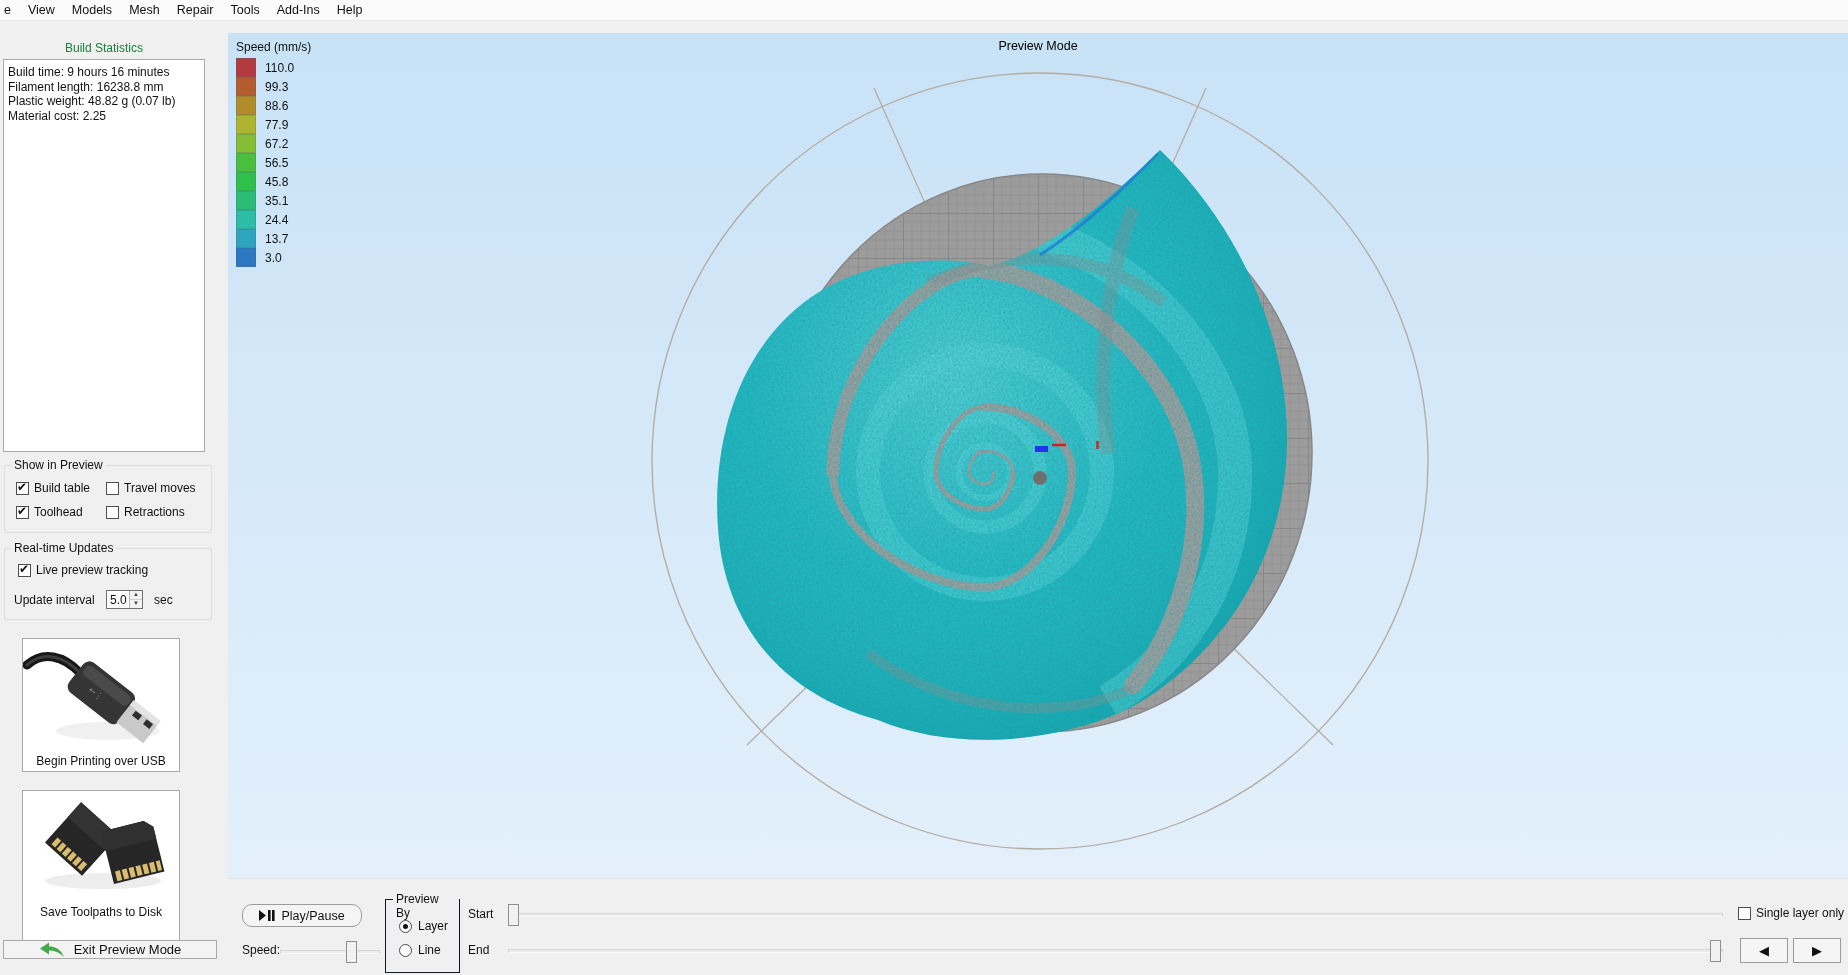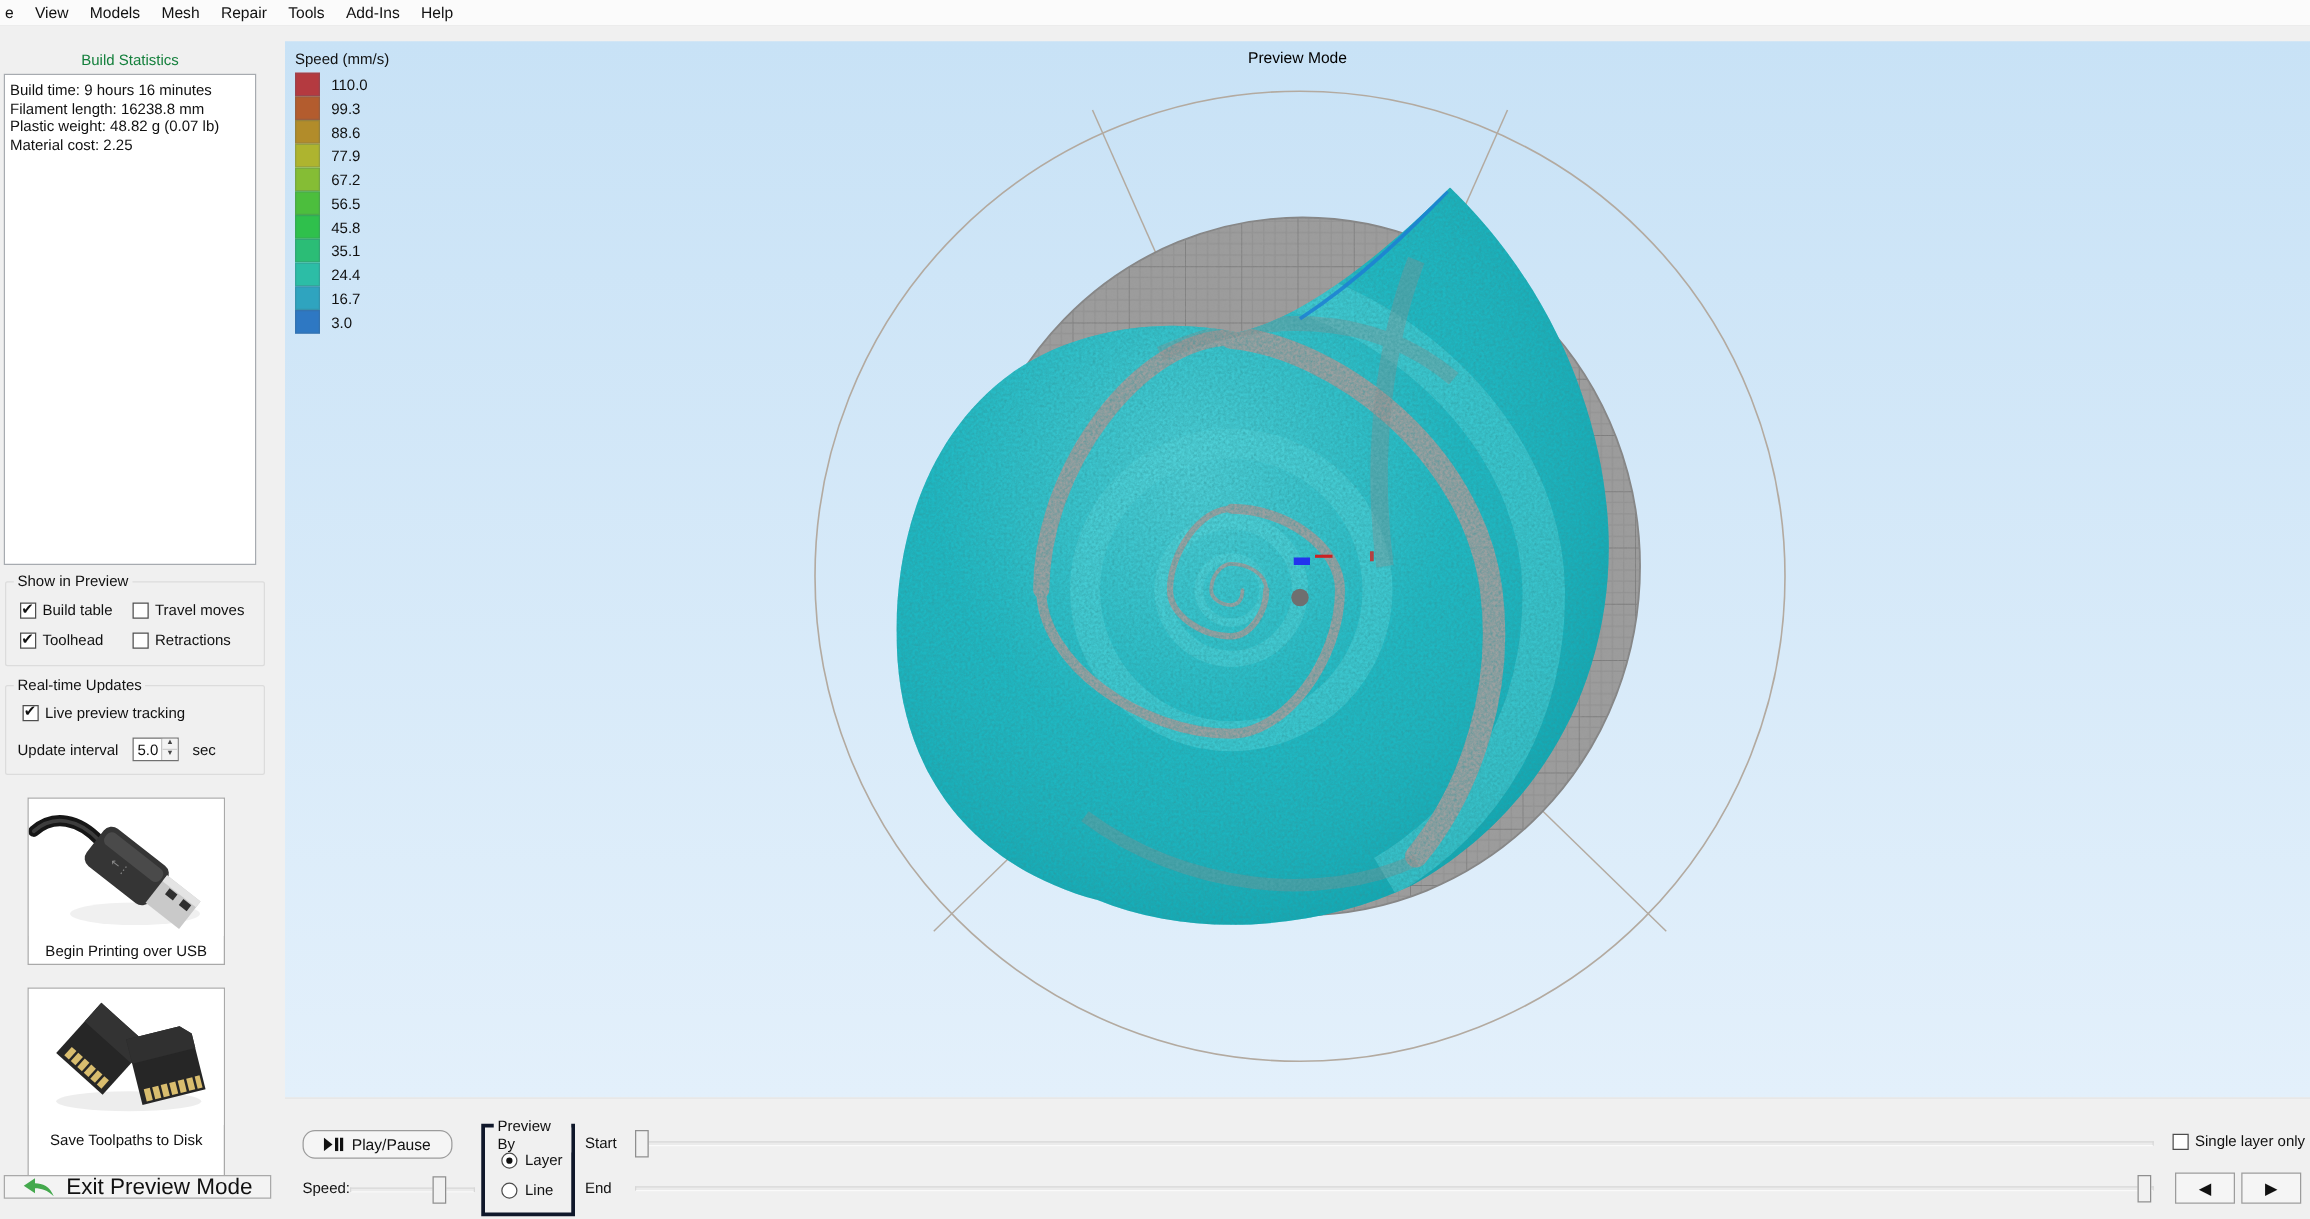--- a/index.html
+++ b/index.html
@@ -39,21 +39,21 @@
   .spinbox .arrows div { flex:1; font-size:6px; line-height:7px; text-align:center; color:#444; background:#f3f3f3; }
   .spinbox .arrows div:first-child { border-bottom:1px solid #cfcfcf; }
 
   .img-button { position:absolute; left:22px; width:158px; background:#fff; border:1px solid #a9a9a9; text-align:center; cursor:pointer; }
   .img-button .caption { padding:2px 0 4px 0; }
   .usb-btn { top:605px; height:134px; }
   .sd-btn  { top:757px; height:163px; }
 
   .exit-btn { position:absolute; left:3px; top:907px; width:214px; height:19px; background:#f3f3f3;
               border:1px solid #a9a9a9; display:flex; align-items:center; justify-content:center; gap:9px;
-              font-size:18px; cursor:pointer; }
+              font-size:13px; cursor:pointer; }
 
   
   .viewport { position:absolute; left:228px; top:33px; width:1620px; height:845px;
               background:linear-gradient(#c8e2f6,#e3f0fb); overflow:hidden; }
   .viewport svg.scene { position:absolute; left:0; top:0; }
   .vp-title { position:absolute; left:0; right:0; top:6px; text-align:center; font-size:12.5px; color:#000; }
 
   .legend { position:absolute; left:8px; top:7px; }
   .legend .ltitle { margin-bottom:4px; }
   .legend .lrow { display:flex; align-items:center; height:19px; }
@@ -66,21 +66,21 @@
   .btn { background:#f5f5f5; border:1px solid #9c9c9c; display:flex; align-items:center; justify-content:center; cursor:pointer; }
   .play-btn { position:absolute; left:14px; top:25px; width:120px; height:23px; gap:6px; font-size:12.5px;border-radius:10px; }
   .nav-btn { position:absolute; top:59px; width:48px; height:25px; font-size:13px; }
   .nav-prev { left:1512px; } .nav-next { left:1565px; }
 
   .slider { position:absolute; height:22px; }
   .slider .track { position:absolute; left:0; right:0; top:9px; height:4px; background:#ebebeb;
                    border:1px solid #d7d7d7; border-bottom-color:#fafafa; }
   .slider .thumb { position:absolute; top:0; width:11px; height:22px; background:#f1f1f1; border:1px solid #8f8f8f; }
 
-  .pb-group { position:absolute; left:157px; top:20px; width:75px; height:74px; border:3px solid #0f172a; }
+  .pb-group { position:absolute; left:157px; top:20px; width:75px; height:74px; border:1px solid #0f172a; }
   .pb-group .legendlab { position:absolute; top:-8px; left:7px; background:#f0f0f0; padding:0 3px; }
   .pb-row { position:absolute; left:13px; display:flex; align-items:center; gap:6px; }
 
   .lab { position:absolute; }
 </style>
 </head>
 <body>
 
 <div class="app">
 
@@ -327,21 +327,21 @@
       <div class="lrow">
           <div class="swatch" style="background: rgb(43, 189, 118);"></div>
           <span class="lval">35.1</span>
         </div>
       <div class="lrow">
           <div class="swatch" style="background: rgb(44, 189, 166);"></div>
           <span class="lval">24.4</span>
         </div>
       <div class="lrow">
           <div class="swatch" style="background: rgb(47, 164, 191);"></div>
-          <span class="lval">16.7</span>
+          <span class="lval">13.7</span>
         </div>
       <div class="lrow">
           <div class="swatch" style="background: rgb(46, 120, 195);"></div>
           <span class="lval">3.0</span>
         </div>
     </div>
   </div>
 
   <div class="bottombar">
     <div class="btn play-btn">

